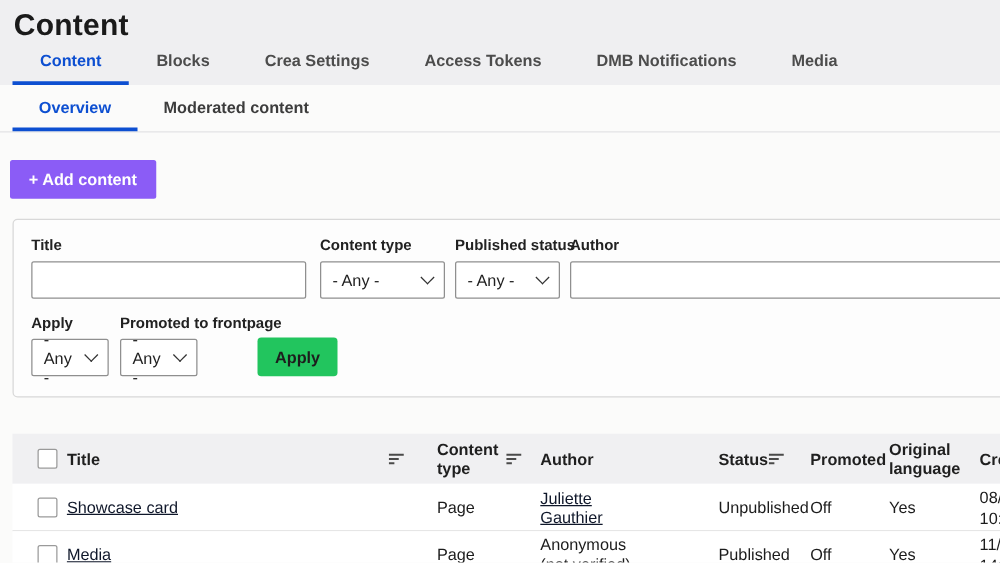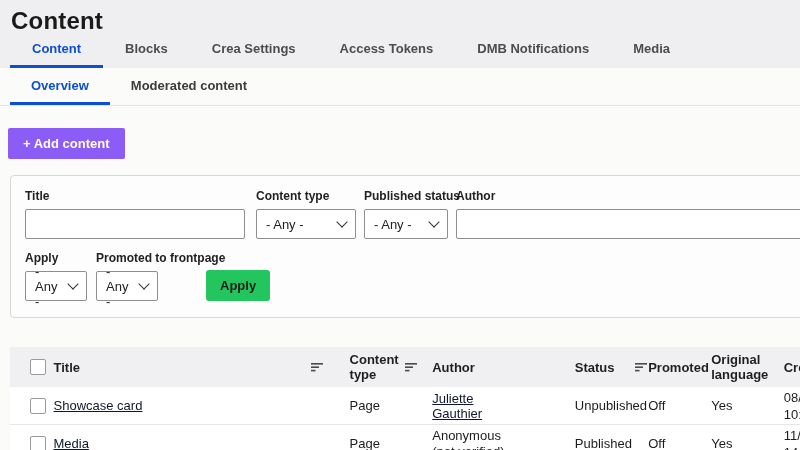--- a/index.html
+++ b/index.html
@@ -50,21 +50,21 @@
 
   
   .tbl{margin:29px 0 0 10px;width:880px;font-size:13px;}
   .tr{display:flex;align-items:center;background:#fff;border-bottom:1px solid #e6e6e6;min-height:37px;}
   .tr.head{background:#f0f0f2;min-height:40px;border-bottom:none;font-weight:bold;color:#1f1f1f;}
   .td{box-sizing:border-box;display:flex;align-items:center;}
   .col-check{width:45px;padding-left:20px;}
   .col-title{width:295px;justify-content:space-between;padding-right:8px;}
   .col-type{width:105px;padding-left:18px;justify-content:space-between;padding-right:14px;}
   .col-author{width:100px;padding-right:8px;}
-  .col-status{width:78px;justify-content:space-between;margin-left:48px;}
+  .col-status{width:78px;justify-content:flex-start;margin-left:48px;}
   .col-promoted{width:67px;}
   .col-lang{width:77px;}
   .col-created{width:113px;}
   .hwrap{display:inline-block;max-width:62px;line-height:15px;}
   .checkbox{width:14px;height:14px;border:1.5px solid #9a9a9a;border-radius:2px;background:#fff;cursor:pointer;flex:0 0 auto;}
   a.cell-link{color:#0f172a;text-decoration:underline;}
   .created-cell{line-height:17px;}
   .sort-icon{flex:0 0 auto;}
   .muted2{line-height:16px;}
 </style>

